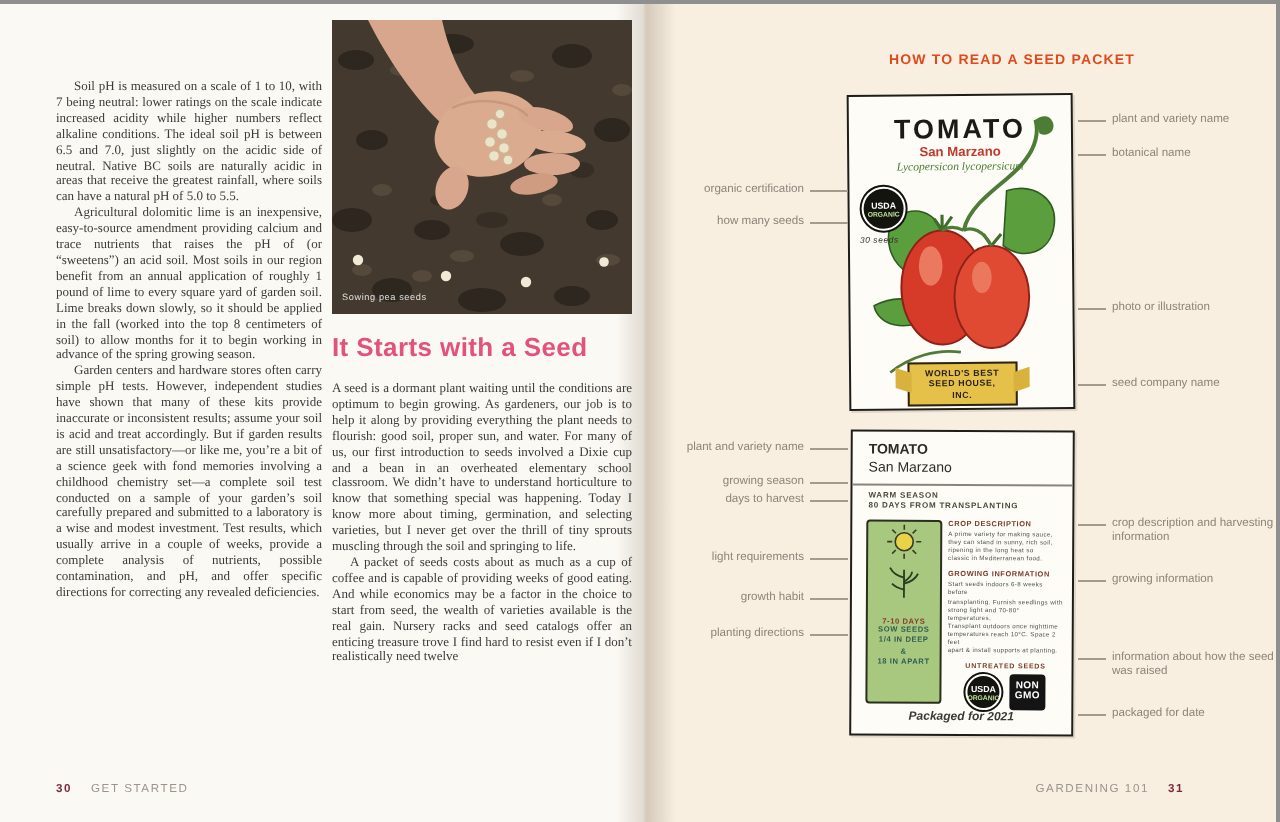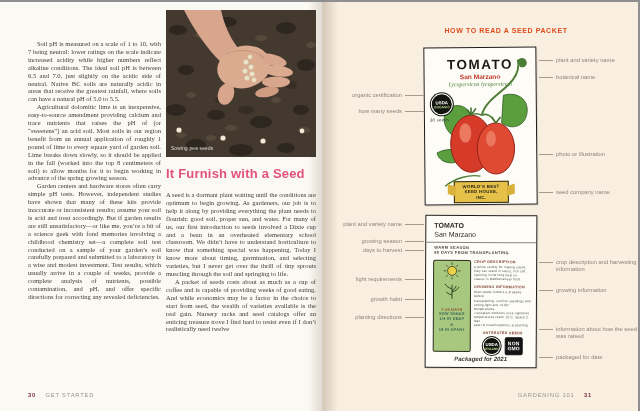--- a/index.html
+++ b/index.html
@@ -154,21 +154,21 @@
       <g fill="#efe9d6">
         <circle cx="13" cy="120" r="2.6"></circle>
           <circle cx="57" cy="128" r="2.6"></circle>
           <circle cx="97" cy="131" r="2.6"></circle>
           <circle cx="136" cy="121" r="2.4"></circle>
       </g>
     </svg>
   </div>
   <div class="photo-caption">Sowing pea seeds</div>
 
-  <div class="seed-heading">It Furnish with a Seed</div>
+  <div class="seed-heading">It Starts with a Seed</div>
 
   <div class="col col2">
     <p class="noindent">A seed is a dormant plant waiting until the conditions are optimum to begin growing. As gardeners, our job is to help it along by providing everything the plant needs to flourish: good soil, proper sun, and water. For many of us, our first introduction to seeds involved a Dixie cup and a bean in an overheated elementary school classroom. We didn’t have to understand horticulture to know that something special was happening. Today I know more about timing, germination, and selecting varieties, but I never get over the thrill of tiny sprouts muscling through the soil and springing to life.</p>
     <p>A packet of seeds costs about as much as a cup of coffee and is capable of providing weeks of good eating. And while economics may be a factor in the choice to start from seed, the wealth of varieties available is the real gain. Nursery racks and seed catalogs offer an enticing treasure trove I find hard to resist even if I don’t realistically need twelve</p>
   </div>
 
   <div class="footer footer-l">
     <span class="num">30</span>
     <span class="sec">GET STARTED</span>
   </div>

